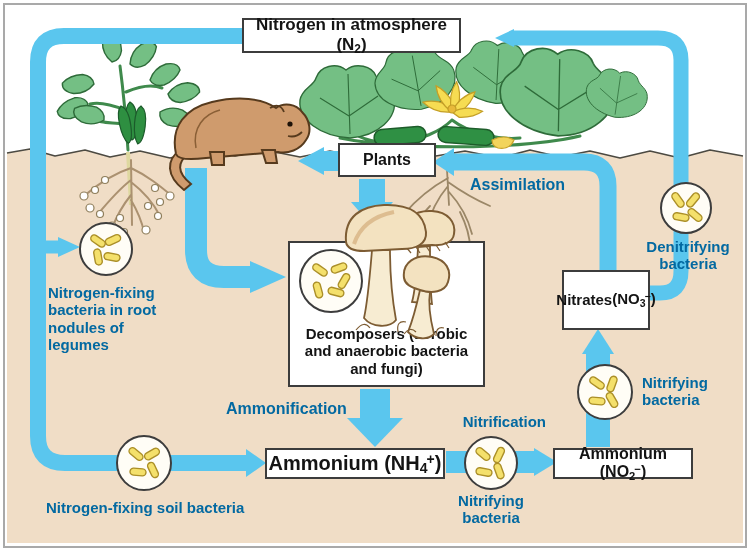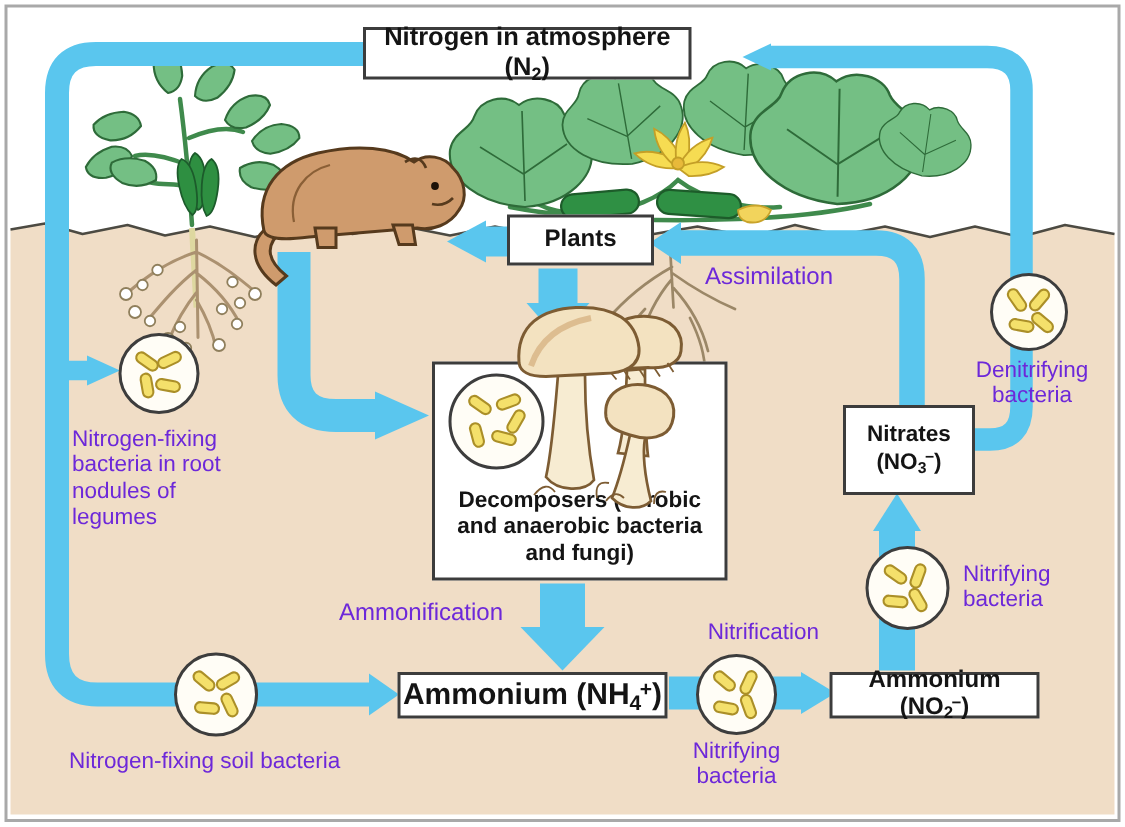--- a/index.html
+++ b/index.html
@@ -19,21 +19,21 @@
   .stem{fill:none;stroke:#3f8a4c;stroke-width:3;stroke-linecap:round;}
   .root{fill:none;stroke:#ab9170;stroke-width:2;stroke-linecap:round;}
   .nodule{fill:#ffffff;stroke:#8f7f5c;stroke-width:1.2;}
   .fur{fill:#cf9b6d;stroke:#563a1d;stroke-width:2;}
   .shroom{fill:#f3e2c0;stroke:#7d5c33;stroke-width:2;}
   .shroom-stem{fill:#f7ecd2;stroke:#7d5c33;stroke-width:1.8;}
   .shroom-line{fill:none;stroke:#7d5c33;stroke-width:1.2;}
   .dbox{position:absolute;background:#ffffff;border:2px solid #3c3c3c;display:flex;
         align-items:center;justify-content:center;font-weight:bold;color:#141414;
         text-align:center;z-index:30;box-sizing:border-box;}
-  .dlabel{position:absolute;font-weight:normal;color:#6d28d9;font-size:15px;line-height:1.15;z-index:40;}
+  .dlabel{position:absolute;font-weight:bold;color:#0369a1;font-size:15px;line-height:1.15;z-index:40;}
   sub{font-size:70%;vertical-align:-22%;}
   sup{font-size:70%;vertical-align:35%;margin-left:-1px;}
   .over{z-index:35;}
   .under{z-index:10;}
 </style>
 </head>
 <body>
 
 <div class="scene">
 
@@ -166,21 +166,21 @@
   </div>
 
   <div class="dbox" style="left:265px;top:448px;width:180px;height:31px;font-size:20px;">
     <span><span>Ammonium (NH</span><sub>4</sub><sup>+</sup><span>)</span></span>
   </div>
 
   <div class="dbox" style="left:553px;top:448px;width:140px;height:31px;font-size:16px;">
     <span><span>Ammonium (NO</span><sub>2</sub><sup>−</sup><span>)</span></span>
   </div>
 
-  <div class="dbox" style="left:562px;top:270px;width:88px;height:60px;font-size:15px;flex-direction:column;line-height:1.2;">
+  <div class="dbox" style="left:562px;top:270px;width:88px;height:60px;font-size:15px;flex-direction:row;line-height:1.2;">
     <div>Nitrates</div>
     <div><span>(NO</span><sub>3</sub><sup>−</sup><span>)</span></div>
   </div>
 
   <svg class="layer over" width="750" height="551" viewBox="0 0 750 551">
 
     <g>
       <path class="shroom-stem" d="M418 247 C417 268 416 288 412 302 L432 304 C430 288 430 268 430 246 Z"></path>
       <path class="shroom" d="M398 240 C400 218 416 210 432 211 C448 212 456 222 454 234 C453 242 444 246 432 245 L410 246 C402 246 398 244 398 240 Z"></path>
       <path class="shroom-line" d="M406 247 L411 253 M416 247 L420 253 M426 246 L430 252 M436 245 L440 251 M445 242 L449 248"></path>

